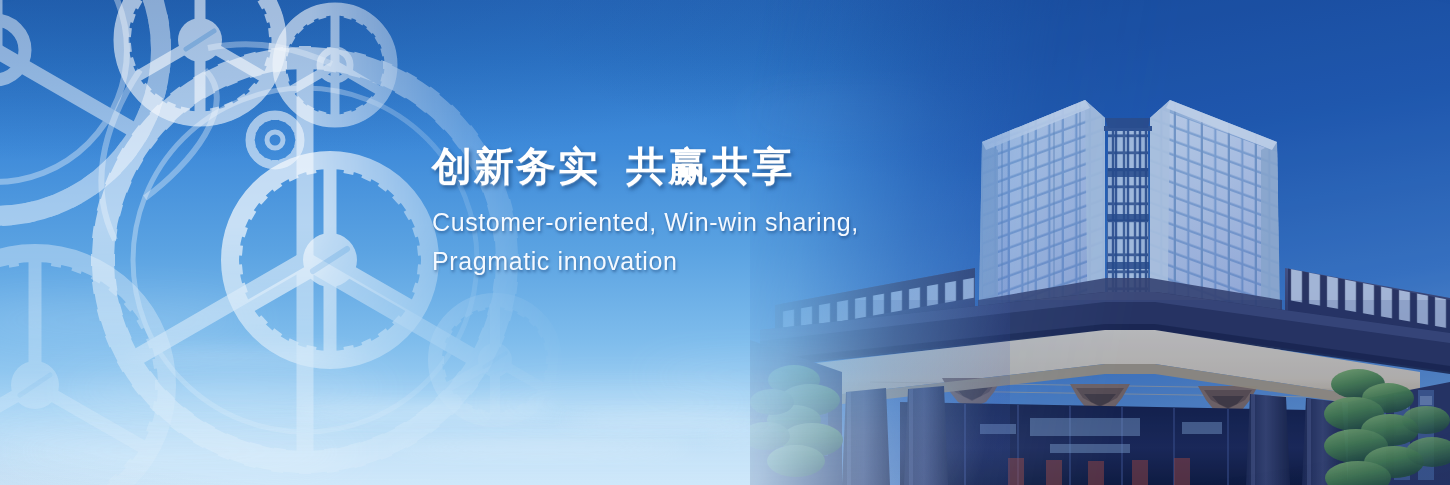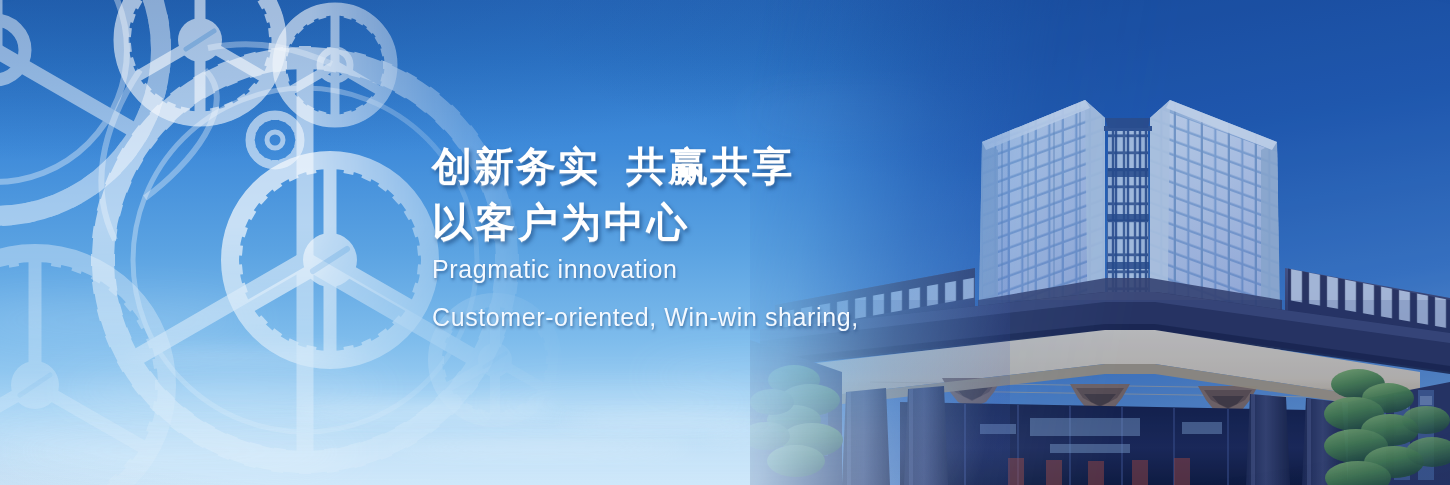--- a/index.html
+++ b/index.html
@@ -794,18 +794,17 @@
       <rect x="0" y="300" width="700" height="185" fill="#132f7a" opacity=".14"></rect>
 
       <rect x="0" y="0" width="260" height="485" fill="url(#coolCast)" opacity=".5"></rect>
     </svg>
   </div>
 
   <div class="vignette"></div>
 
   <div class="copy">
     <div class="cn">创新务实  共赢共享</div>
-    <div class="cn l2">以客户为中心</div>
+    <div class="en">Customer-oriented, Win-win sharing,</div>
     <div class="en" style="margin-top:0;">Pragmatic innovation</div>
-    <div class="en">Customer-oriented, Win-win sharing,</div>
   </div>
 
 </div>
 
 </body></html>

